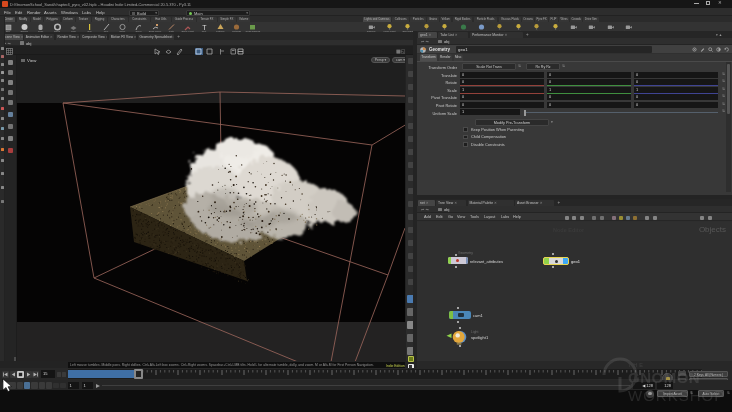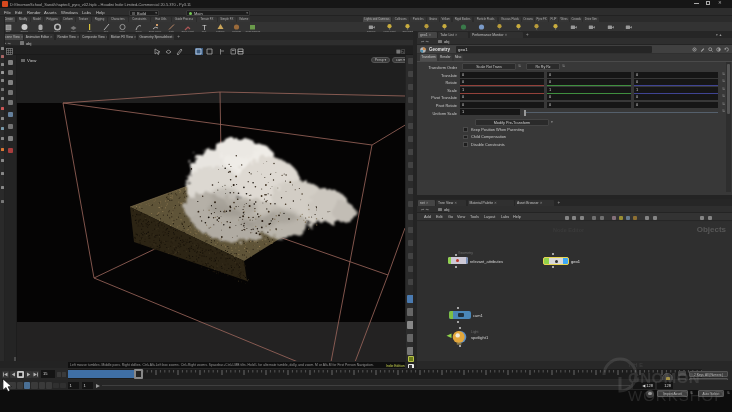--- a/index.html
+++ b/index.html
@@ -1700,21 +1700,21 @@
 <div style="position:absolute;left:612px;top:216px;width:3.6px;height:3.6px;background:#b9a;border-radius:1px;opacity:0.6;"></div>
 <div style="position:absolute;left:619px;top:216px;width:3.6px;height:3.6px;background:#dc3;border-radius:1px;opacity:0.6;"></div>
 <div style="position:absolute;left:626px;top:216px;width:3.6px;height:3.6px;background:#8ac;border-radius:1px;opacity:0.6;"></div>
 <div style="position:absolute;left:633px;top:216px;width:3.6px;height:3.6px;background:#c93;border-radius:1px;opacity:0.6;"></div>
 <div style="position:absolute;left:645px;top:216px;width:3.6px;height:3.6px;background:#bbb;border-radius:1px;opacity:0.6;"></div>
 <div style="position:absolute;left:653px;top:216px;width:3.6px;height:3.6px;background:#bbb;border-radius:1px;opacity:0.6;"></div>
 <div style="position:absolute;left:700px;top:216px;width:3.6px;height:3.6px;background:#bbb;border-radius:1px;opacity:0.6;"></div>
 <div style="position:absolute;left:708px;top:216px;width:3.6px;height:3.6px;background:#bbb;border-radius:1px;opacity:0.6;"></div>
 <div style="position:absolute;left:417px;top:222px;width:315px;height:140px;background:#2f2f2f;"></div>
 <div style="position:absolute;left:553px;top:227px;font-size:5.5px;color:#3a3a3a;font-weight:bold;">Node Editor</div>
-<div style="position:absolute;left:640px;top:225px;width:86px;text-align:right;font-size:8px;color:#575757;font-weight:bold;">Objects</div>
+<div style="position:absolute;left:640px;top:225px;width:86px;text-align:right;font-size:8px;color:#575757;font-weight:normal;">Objects</div>
 <div style="position:absolute;left:454.8px;top:253.5px;width:2.4px;height:2.4px;background:#ccc;border-radius:50%;"></div>
 <div style="position:absolute;left:454.8px;top:265.5px;width:2.4px;height:2.4px;background:#ccc;border-radius:50%;"></div>
 <div style="position:absolute;left:448px;top:257px;width:20px;height:7px;background:#cdc9d6;border-radius:2px;">
     <span style="position:absolute;left:0;top:0;width:2.6px;height:7px;background:#8fd24a;border-radius:2px 0 0 2px"></span>
     <span style="position:absolute;left:8px;top:2px;width:3px;height:3px;background:#c0392b;border-radius:50%"></span>
     <span style="position:absolute;right:0;top:0;width:2.2px;height:7px;background:#7a8fb5;border-radius:0 2px 2px 0"></span>
   </div>
 <div style="position:absolute;left:458px;top:251px;font-size:3.4px;color:#6f6f6f;">Geometry</div>
 <div style="position:absolute;left:470px;top:258.5px;font-size:4px;color:#d8d8d8;">relevant_attributes</div>
 <div style="position:absolute;left:551.8px;top:252.5px;width:2.4px;height:2.4px;background:#ccc;border-radius:50%;"></div>

